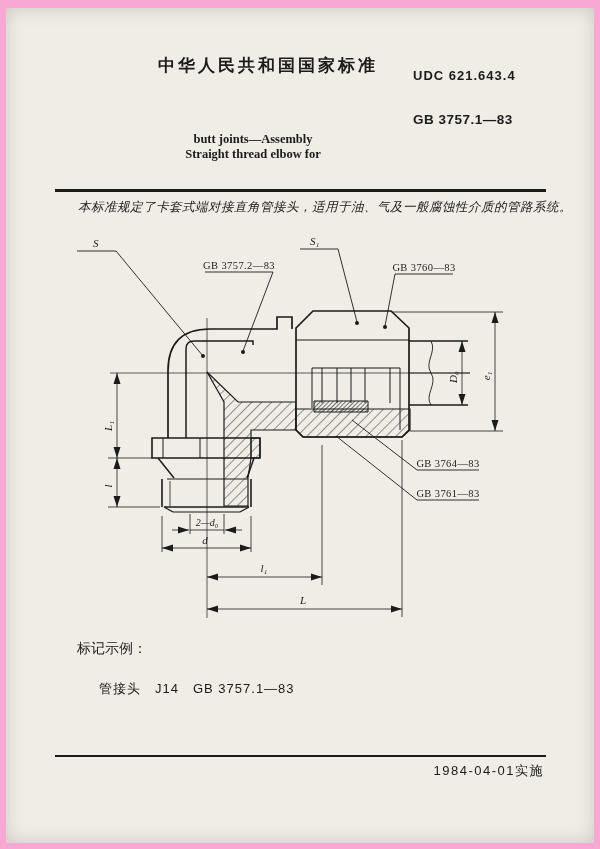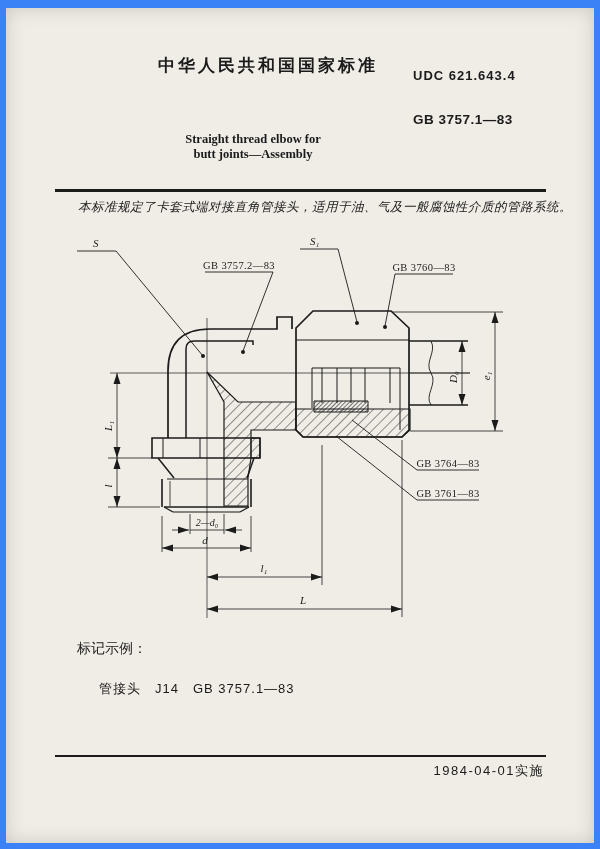--- a/index.html
+++ b/index.html
@@ -1,17 +1,17 @@
 <!DOCTYPE html>
 <html><head>
 <meta charset="utf-8">
 <style>
   html,body{margin:0;padding:0;}
   body{background:#8f8d8a;font-family:"Liberation Sans",sans-serif;}
-  .page{position:relative;width:600px;height:849px;background:#3b82f6;overflow:hidden;}
+  .page{position:relative;width:600px;height:849px;background:#f9a8d4;overflow:hidden;}
   .paper{position:absolute;left:6px;top:8px;right:6px;bottom:6px;background:#f0ede7;
          box-shadow:inset 0 0 18px rgba(90,85,75,.25);}
   .abs{position:absolute;color:#1b1b1b;}
   .std-label{left:158px;top:54px;font-size:17px;letter-spacing:3px;font-weight:bold;}
   .udc{left:413px;top:68px;font-size:13px;font-weight:bold;letter-spacing:1px;}
   .title-zh{left:146px;top:93px;font-size:23px;font-weight:bold;letter-spacing:3px;}
   .gb-code{left:413px;top:112px;font-size:13.5px;font-weight:bold;letter-spacing:.5px;}
   .title-en{left:133px;top:132px;width:240px;text-align:center;font-size:12.5px;font-weight:bold;line-height:15px;font-family:"Liberation Serif",serif;}
   .rule-top{left:55px;top:189px;width:491px;height:3px;background:#1b1b1b;}
   .rule-bottom{left:55px;top:755px;width:491px;height:2px;background:#1b1b1b;}
@@ -31,22 +31,22 @@
 </head>
 <body>
 
 <div class="page">
   <div class="paper"></div>
 
   <div class="abs std-label">中华人民共和国国家标准</div>
   <div class="abs udc">UDC 621.643.4</div>
   <div class="abs gb-code">GB 3757.1—83</div>
   <div class="abs title-en">
+    <div>butt joints—Assembly</div>
     <div>Straight thread elbow for</div>
-    <div>butt joints—Assembly</div>
   </div>
   <div class="abs rule-top"></div>
 
   <div class="abs scope">本标准规定了卡套式端对接直角管接头，适用于油、气及一般腐蚀性介质的管路系统。</div>
 
   <svg width="600" height="849" viewBox="0 0 600 849">
     <defs>
       <pattern id="hatch" width="7" height="7" patternUnits="userSpaceOnUse" patternTransform="rotate(45)">
         <line x1="0" y1="0" x2="0" y2="7" stroke="#2a2a2a" stroke-width="1"></line>
       </pattern>

